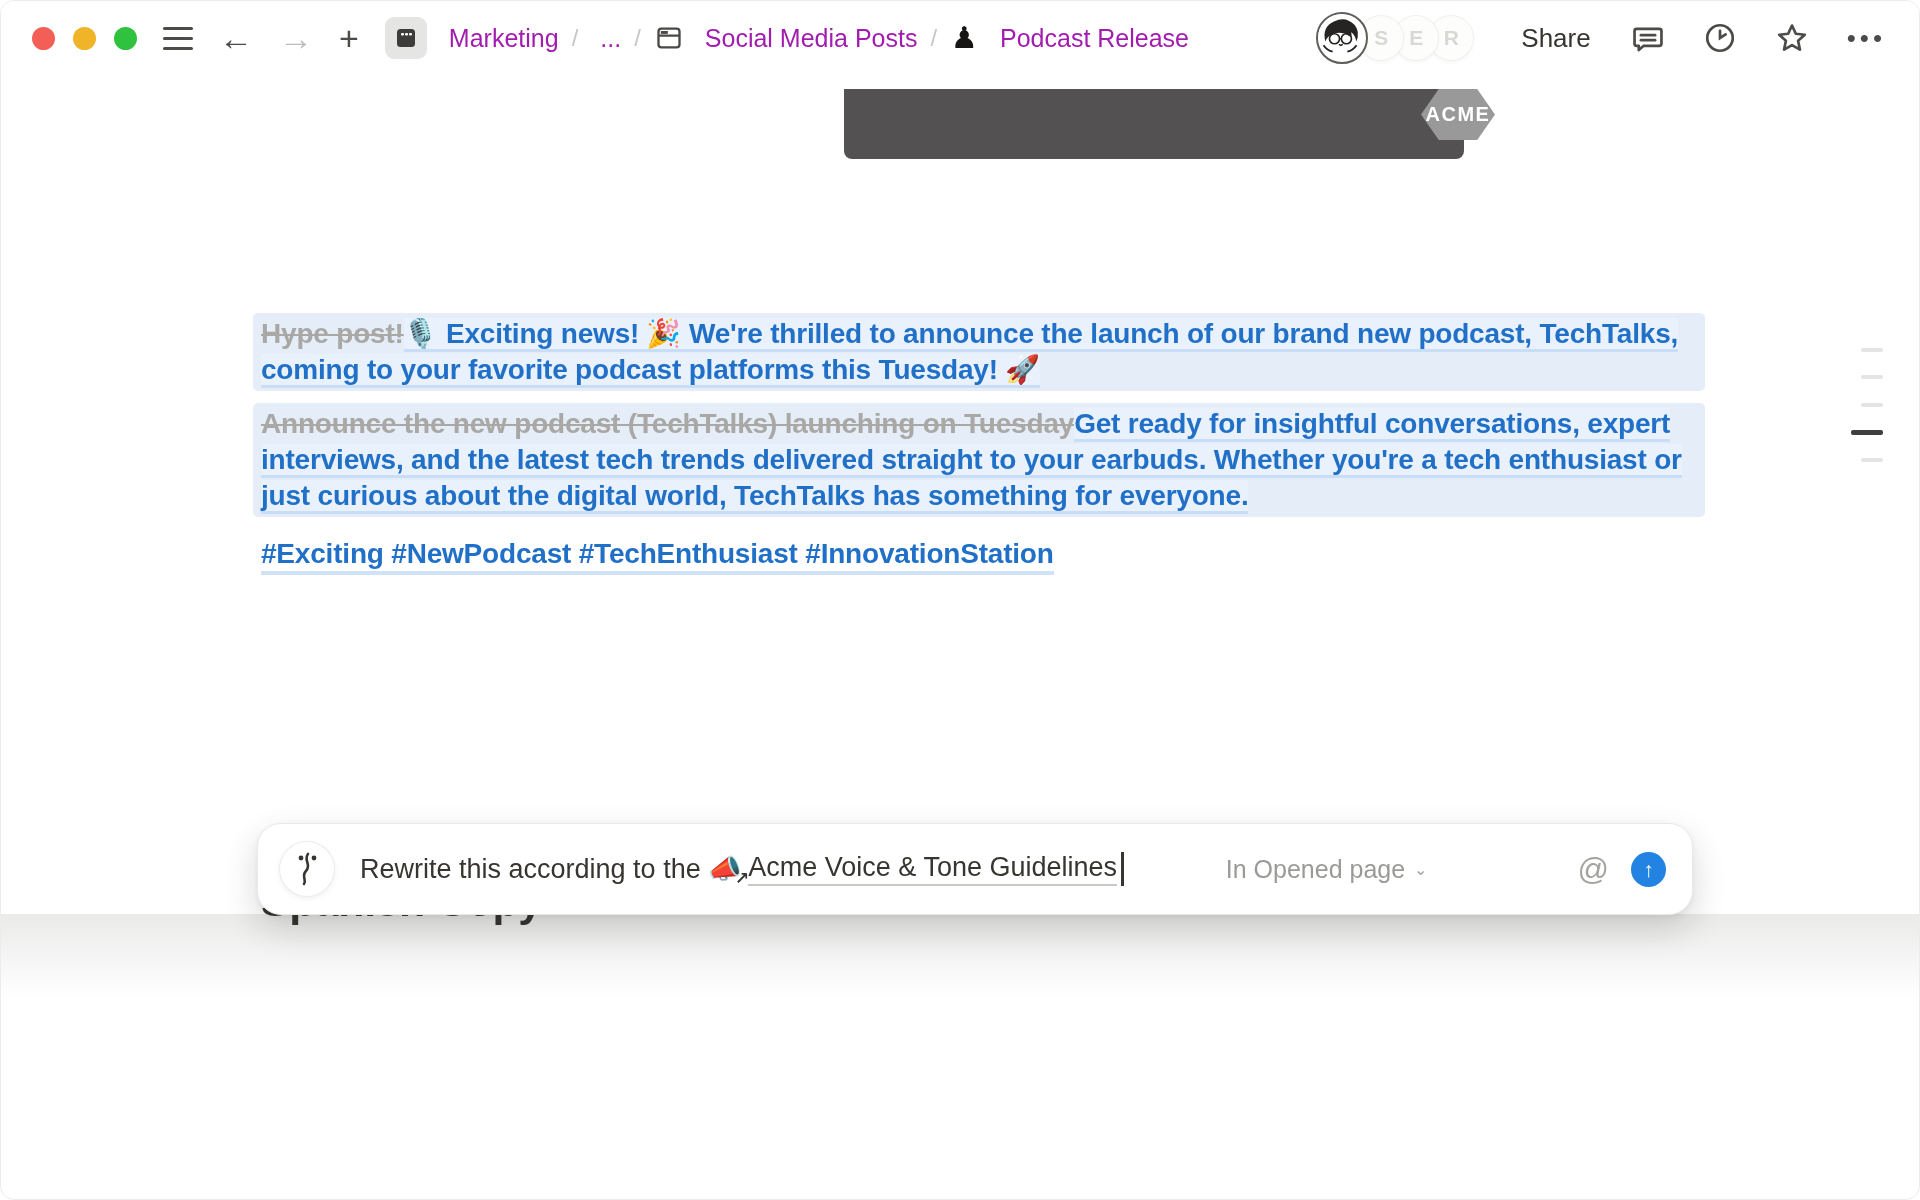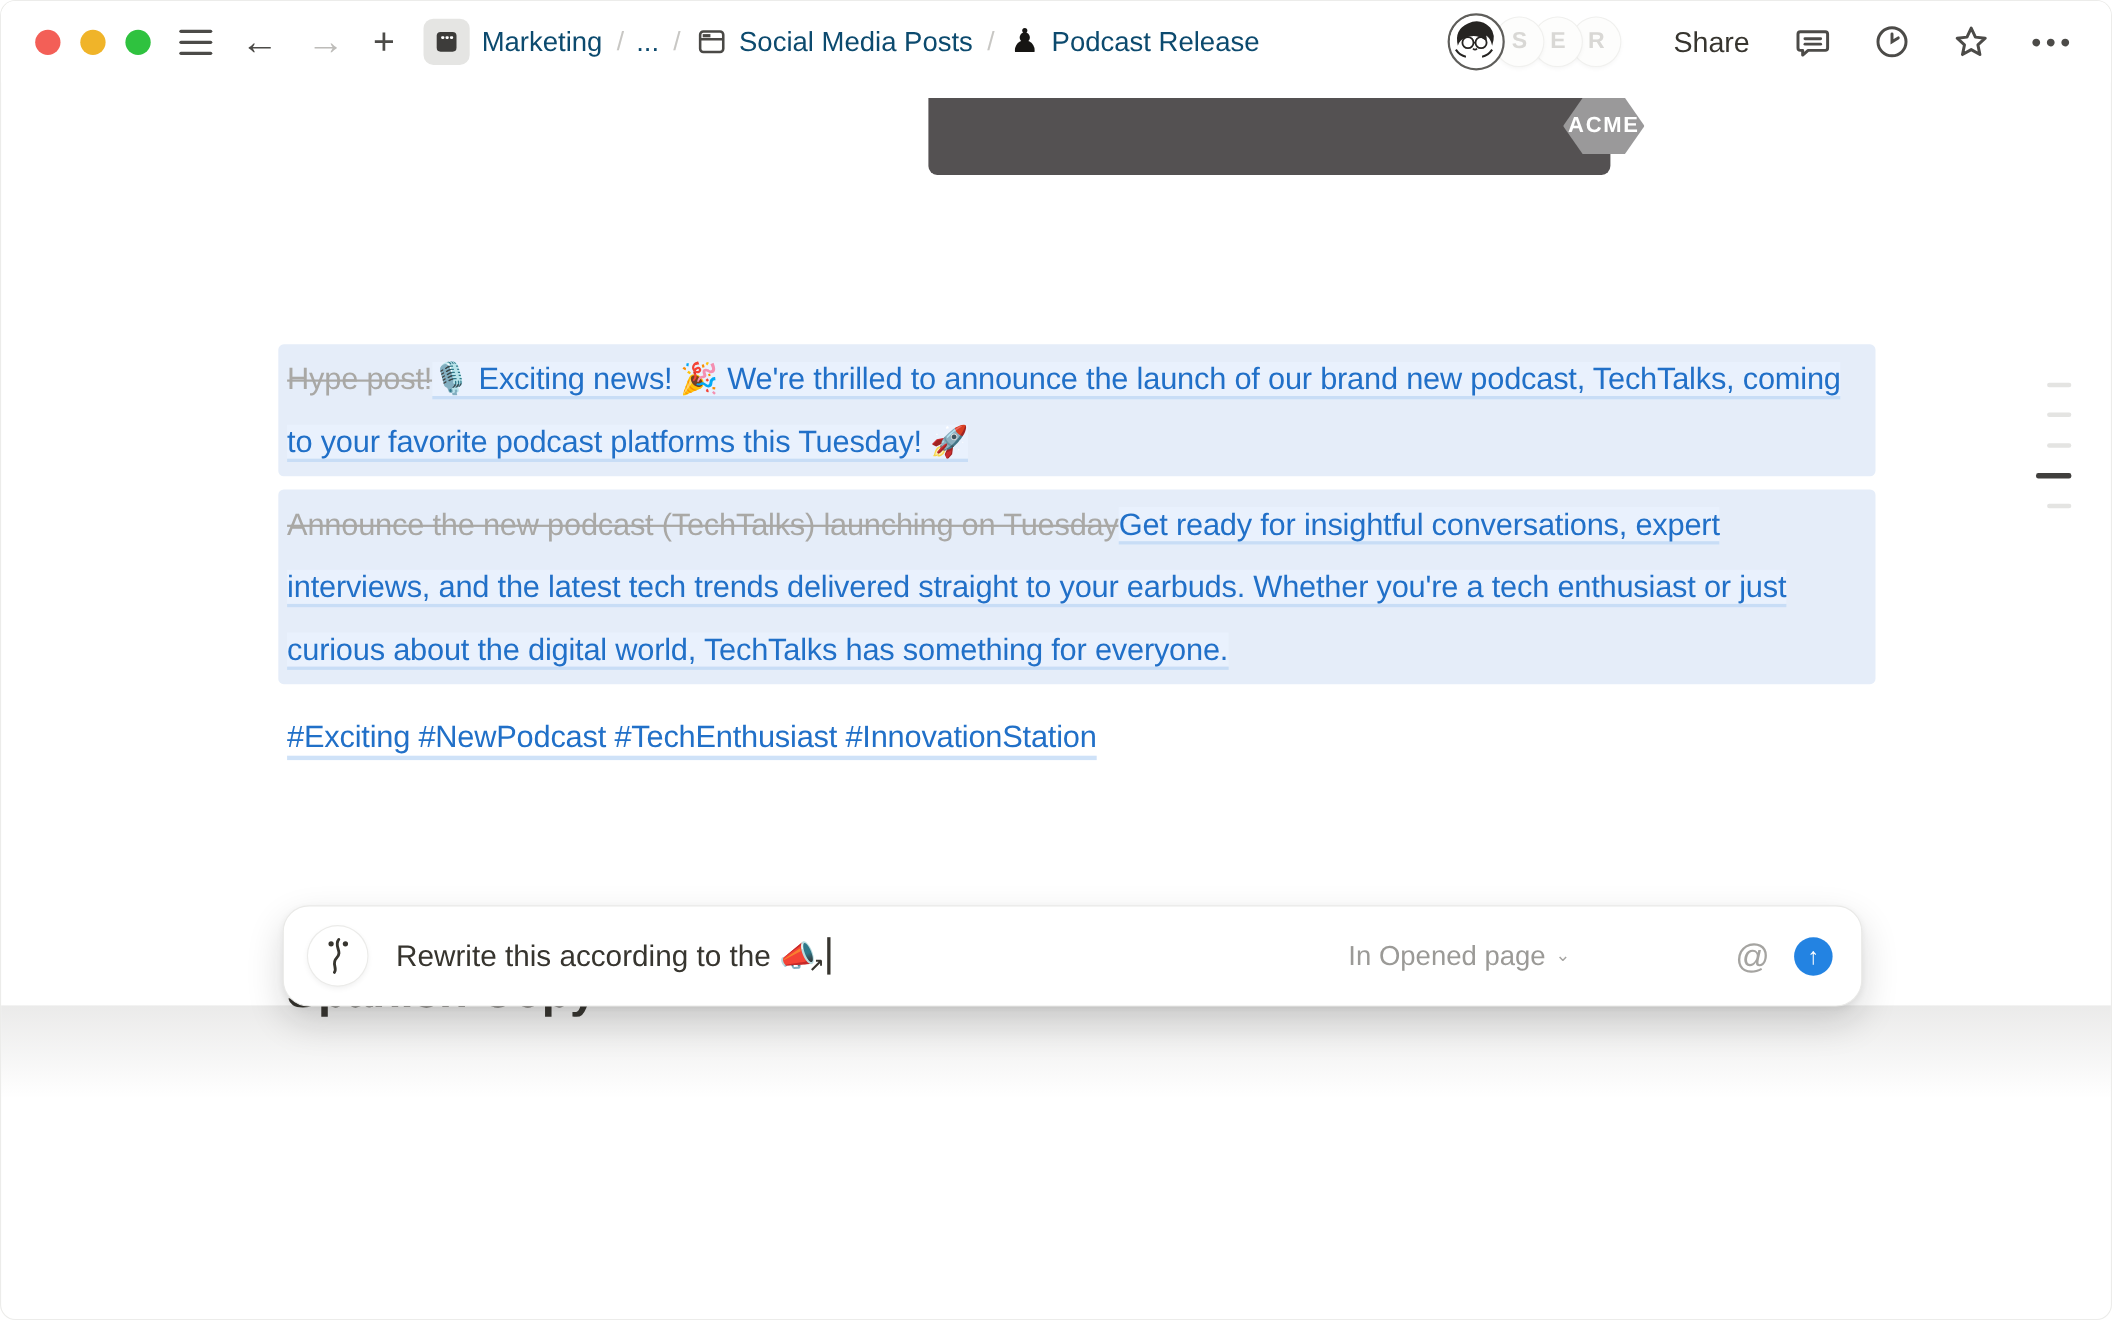--- a/index.html
+++ b/index.html
@@ -11,21 +11,21 @@
   .lights{display:flex;gap:18px;margin-left:31px;}
   .tl{width:23px;height:23px;border-radius:50%;}
   .tl.red{background:#f35f57;}
   .tl.yellow{background:#f0b429;}
   .tl.green{background:#2fc23f;}
   .hamburger{margin-left:26px;width:30px;display:flex;flex-direction:column;gap:7px;cursor:pointer;}
   .hamburger div{height:3px;background:#4c4b48;border-radius:2px;}
   .navglyph{font-size:34px;color:#4c4b48;margin-left:26px;line-height:1;}
   .navglyph.disabled{color:#bdbcb9;}
   .icon-sq{margin-left:26px;width:42px;height:42px;border-radius:9px;background:#e5e5e3;display:flex;align-items:center;justify-content:center;}
-  .crumb{font-size:25px;color:#0c4a6e;margin-left:11px;white-space:nowrap;cursor:pointer;}
+  .crumb{font-size:25px;color:#a21caf;margin-left:22px;white-space:nowrap;cursor:pointer;}
   .sep{font-size:24px;color:#c8c7c4;margin-left:13px;}
   .crumb-icon{margin-left:14px;display:flex;align-items:center;}
   .pawn{font-size:30px;color:#161513;margin-left:14px;line-height:1;}
   .right-tools{margin-left:auto;display:flex;align-items:center;margin-right:33px;}
   .avatar-stack{display:flex;align-items:center;margin-right:48px;}
   .avatar-main{width:48px;height:48px;border-radius:50%;border:2.5px solid #5f5e5b;background:#fff;overflow:hidden;position:relative;z-index:4;}
   .avatar-ghost{width:44px;height:44px;border-radius:50%;background:#fdfdfc;box-shadow:0 0 0 1px #f0f0ee, 0 2px 5px rgba(0,0,0,0.05);color:#d9d8d5;font-size:21px;font-weight:600;display:flex;align-items:center;justify-content:center;margin-left:-9px;}
   .ghost1{z-index:3}.ghost2{z-index:2}.ghost3{z-index:1}
   .share{font-size:26px;color:#37352f;margin-right:40px;cursor:pointer;}
   .tool-icon{margin-right:38px;display:flex;align-items:center;cursor:pointer;}
@@ -33,21 +33,21 @@
   .dots{font-size:26px;color:#4c4b48;letter-spacing:4px;}
 
   
   .cover{position:absolute;left:843px;top:88px;width:620px;height:70px;background:#545152;border-radius:0 0 8px 8px;z-index:1;}
   .hex{position:absolute;left:577px;top:0px;width:74px;height:51px;background:#9a999a;clip-path:polygon(24% 0,76% 0,100% 50%,76% 100%,24% 100%,0 50%);display:flex;align-items:center;justify-content:center;}
   .hex span{color:#fff;font-size:20px;font-weight:700;letter-spacing:1.5px;}
 
   
   .h1{position:absolute;left:260px;top:246px;font-size:43px;font-weight:700;color:#373530;letter-spacing:-0.5px;z-index:1;}
   .blocks{position:absolute;left:252px;top:312px;width:1452px;z-index:1;}
-  .block{background:#e5edf9;border-radius:5px;padding:3px 8px;margin-bottom:12px;font-size:28px;line-height:57px;letter-spacing:-0.2px;}
+  .block{background:#e5edf9;border-radius:5px;padding:3px 8px;margin-bottom:12px;font-size:28px;line-height:36px;letter-spacing:-0.2px;font-weight:bold;}
   .block.no-bg{background:transparent;margin-top:16px;}
   .seg-del{color:#a9a8a5;text-decoration:line-through;text-decoration-thickness:2px;}
   .seg-add{color:#2170c8;background:#e9f1fd;border-bottom:3px solid #c8ddf6;}
   .seg-hash{color:#2170c8;background:transparent;border-bottom:4px solid #cfe2f8;padding-bottom:2px;}
   .hidden-heading{position:absolute;left:260px;top:876px;font-size:43px;font-weight:700;color:#373530;letter-spacing:-0.5px;z-index:0;}
 
   
   .ai-bar{position:absolute;left:256px;top:822px;width:1436px;height:92px;background:#fff;border:1px solid #e9e9e7;border-radius:24px;box-shadow:0 14px 34px rgba(20,20,20,0.16),0 2px 6px rgba(0,0,0,0.05);z-index:3;display:flex;align-items:center;padding:0 26px 0 22px;box-sizing:border-box;}
   .ai-face{width:54px;height:54px;border-radius:50%;background:#fff;box-shadow:0 0 0 1px #ebebe9,0 2px 6px rgba(0,0,0,0.08);display:flex;align-items:center;justify-content:center;flex:0 0 auto;}
   .ai-text{margin-left:26px;font-size:27px;color:#37352f;white-space:nowrap;display:flex;align-items:center;}
@@ -173,20 +173,21 @@
         <circle cx="23" cy="7" r="2.4" fill="#37352f"></circle>
         <path d="M17 3 C12 9 21 14 15 20 C10 25 16 29 13 33" stroke="#37352f" stroke-width="2.6" stroke-linecap="round"></path>
       </svg>
     </div>
     <div class="ai-text">
       <span>Rewrite this according to the</span>
       <span class="mention">
         <span>📣</span>
         <span class="link-arrow">↗</span>
       </span>
+      <span class="ai-link">Acme Voice &amp; Tone Guidelines</span>
       <span class="caret"></span>
     </div>
     <div class="scope">
       <span>In Opened page</span>
       <span class="chev">⌄</span>
     </div>
     <span class="at">@</span>
     <div class="send">
       <span>↑</span>
     </div>

